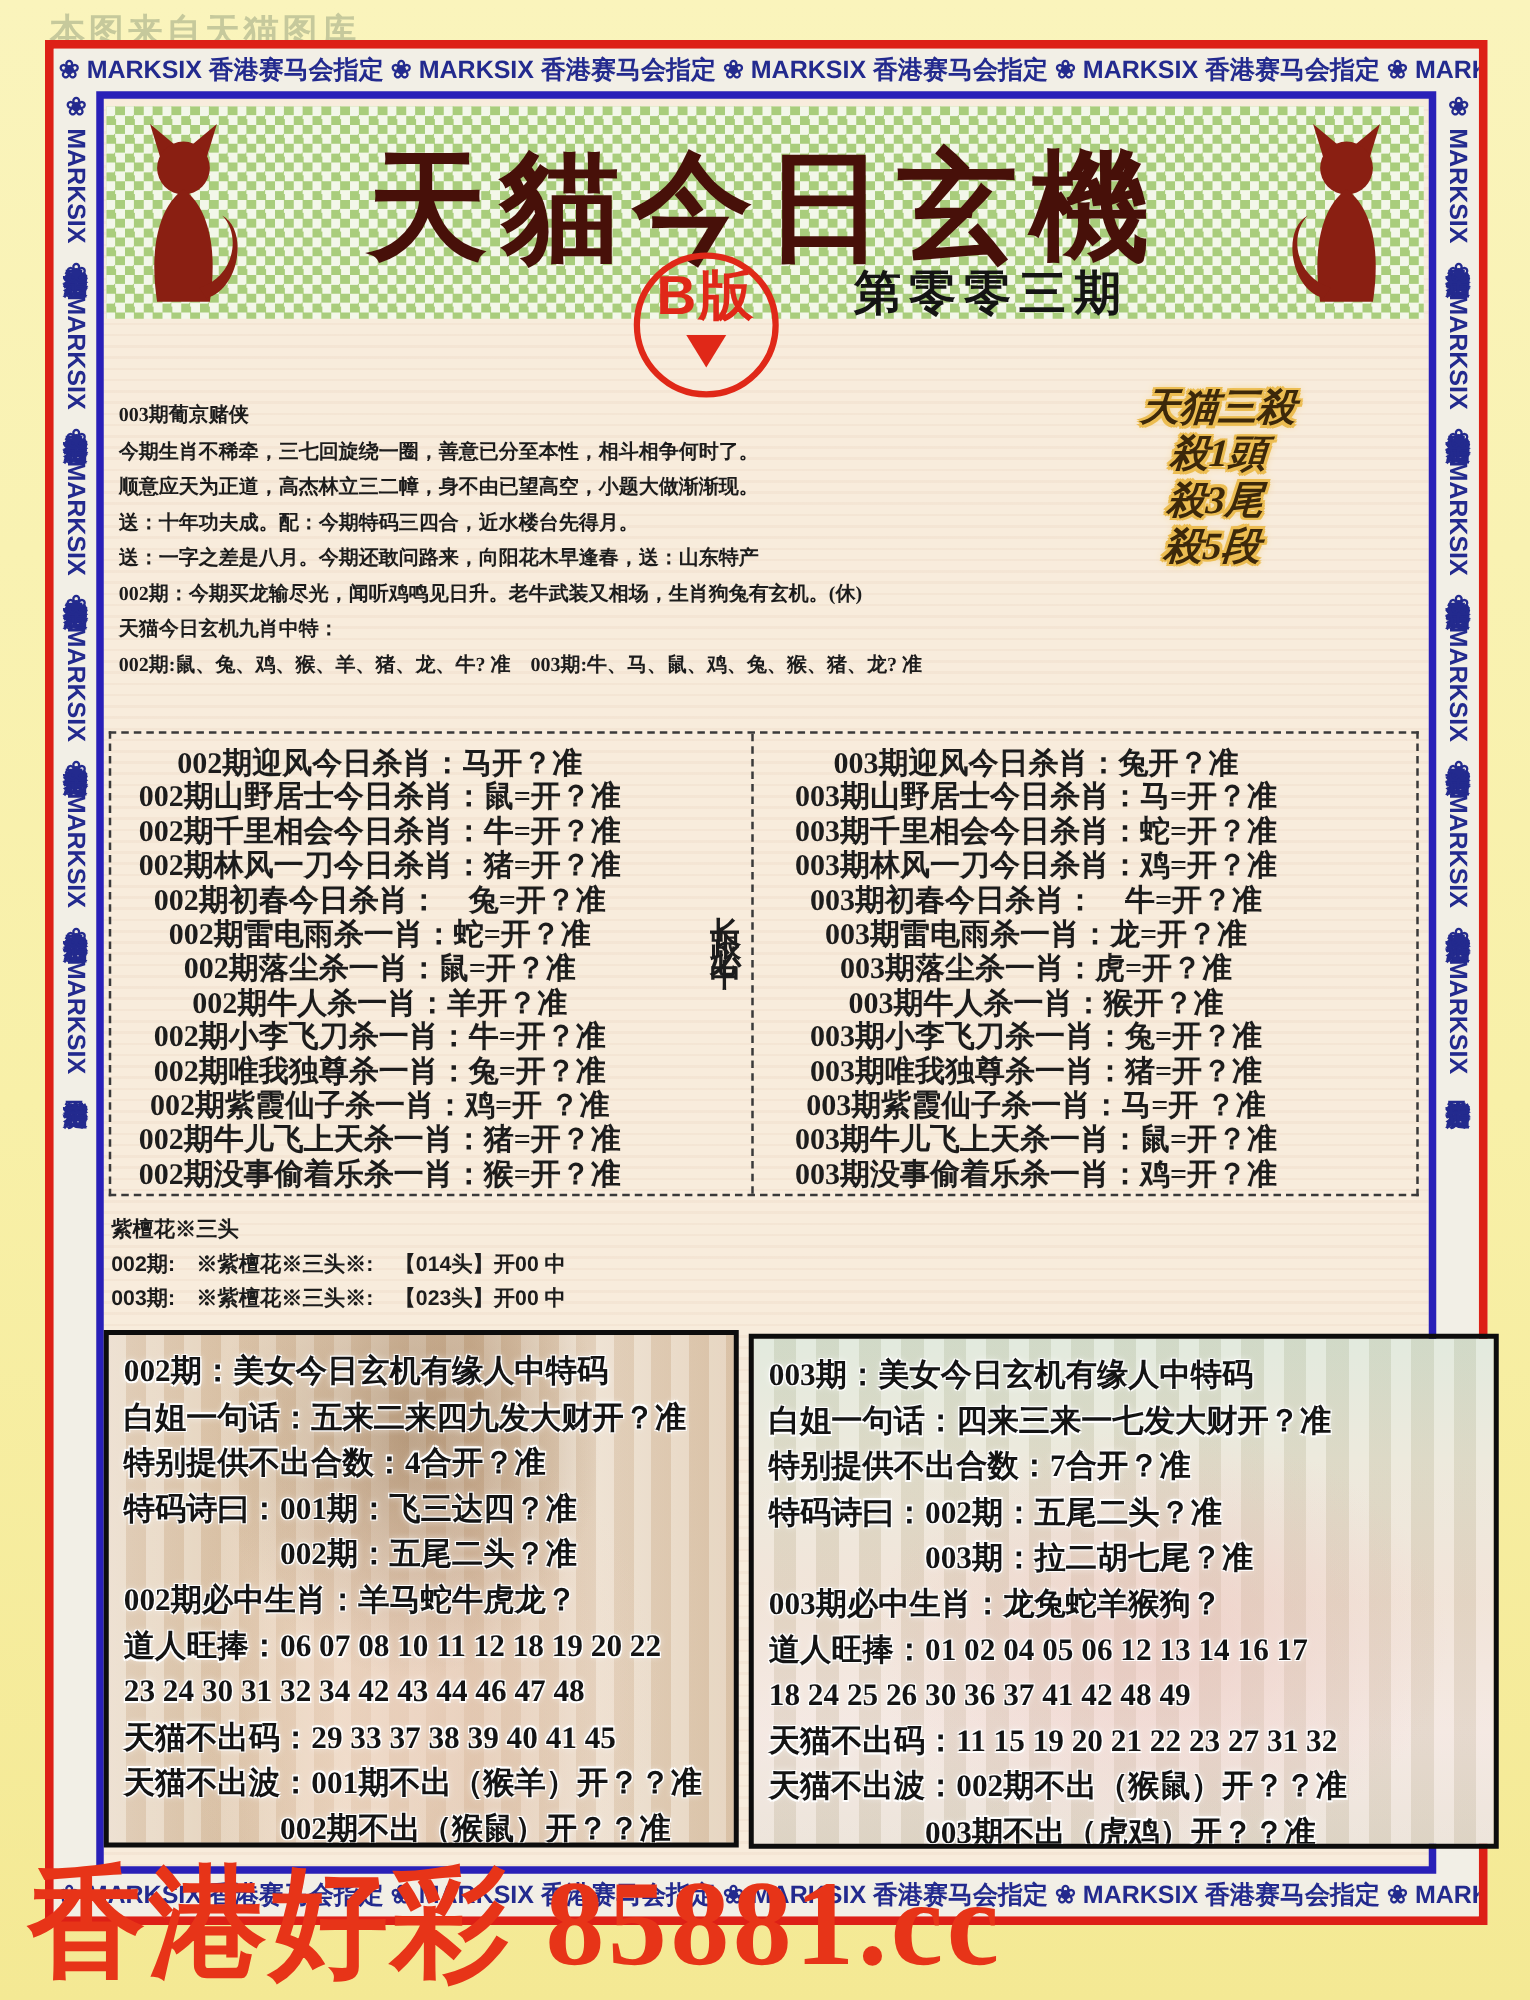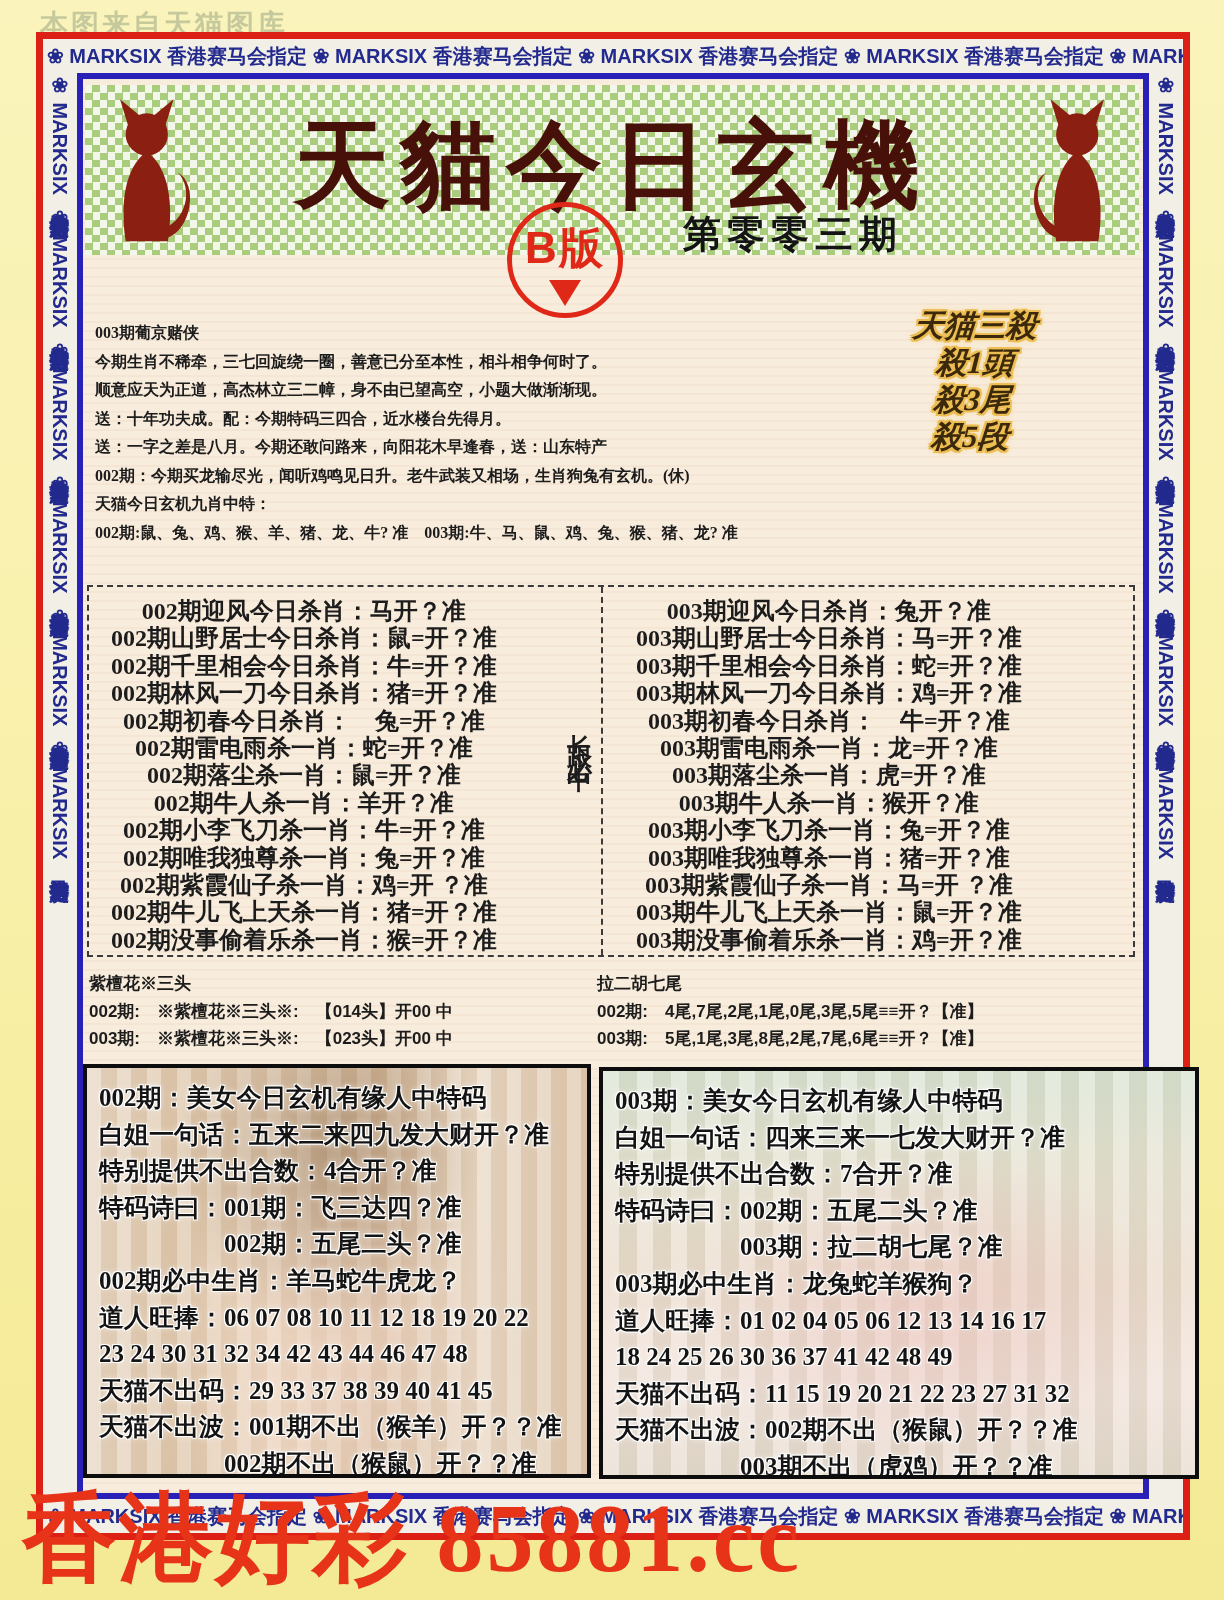--- a/index.html
+++ b/index.html
@@ -44,21 +44,21 @@
   .cat-right{right:16px;transform:scaleX(-1);}
   .title{
     position:absolute;left:120px;right:120px;top:0;height:150px;line-height:160px;
     text-align:center;font-family:"DejaVu Serif","Liberation Serif",serif;
     font-size:96px;font-weight:900;color:#471009;letter-spacing:10px;white-space:nowrap;
   }
   .seal{
     position:absolute;left:424px;top:123px;width:116px;height:116px;border-radius:50%;
     border:5px solid #e02818;box-sizing:border-box;z-index:6;text-align:center;
   }
-  .seal-text{font-size:44px;font-weight:900;color:#e02818;margin-top:12px;letter-spacing:2px;}
+  .seal-text{font-size:44px;font-weight:900;color:#e02818;margin-top:0;letter-spacing:2px;}
   .seal-arrow{
     width:0;height:0;margin:2px auto 0;
     border-left:16px solid transparent;border-right:16px solid transparent;
     border-top:26px solid #e02818;
   }
   .issue{
     position:absolute;left:600px;top:130px;font-size:38px;font-weight:900;color:#141414;
     letter-spacing:6px;font-family:"Liberation Serif",serif;white-space:nowrap;
   }
   .sansha{
@@ -223,27 +223,20 @@
     </div>
 
     <div class="subsec subsec-left">
       <div>紫檀花※三头</div>
       <div>
           <div class="santou-row">002期:　※紫檀花※三头※:　【014头】开00 中</div>
           <div class="santou-row">003期:　※紫檀花※三头※:　【023头】开00 中</div>
         </div>
     </div>
 
-    <div class="subsec subsec-right">
-      <div>拉二胡七尾</div>
-      <div>
-          <div class="qiwei-row">002期:　4尾,7尾,2尾,1尾,0尾,3尾,5尾≡≡开？【准】</div>
-          <div class="qiwei-row">003期:　5尾,1尾,3尾,8尾,2尾,7尾,6尾≡≡开？【准】</div>
-        </div>
-    </div>
 
     <div class="panel panel-left">
       <div class="panel-lines">
           <div class="panel-line">002期：美女今日玄机有缘人中特码</div>
           <div class="panel-line">白姐一句话：五来二来四九发大财开？准</div>
           <div class="panel-line">特别提供不出合数：4合开？准</div>
           <div class="panel-line">特码诗曰：001期：飞三达四？准</div>
           <div class="panel-line">　　　　　002期：五尾二头？准</div>
           <div class="panel-line">002期必中生肖：羊马蛇牛虎龙？</div>
           <div class="panel-line">道人旺捧：06 07 08 10 11 12 18 19 20 22</div>

